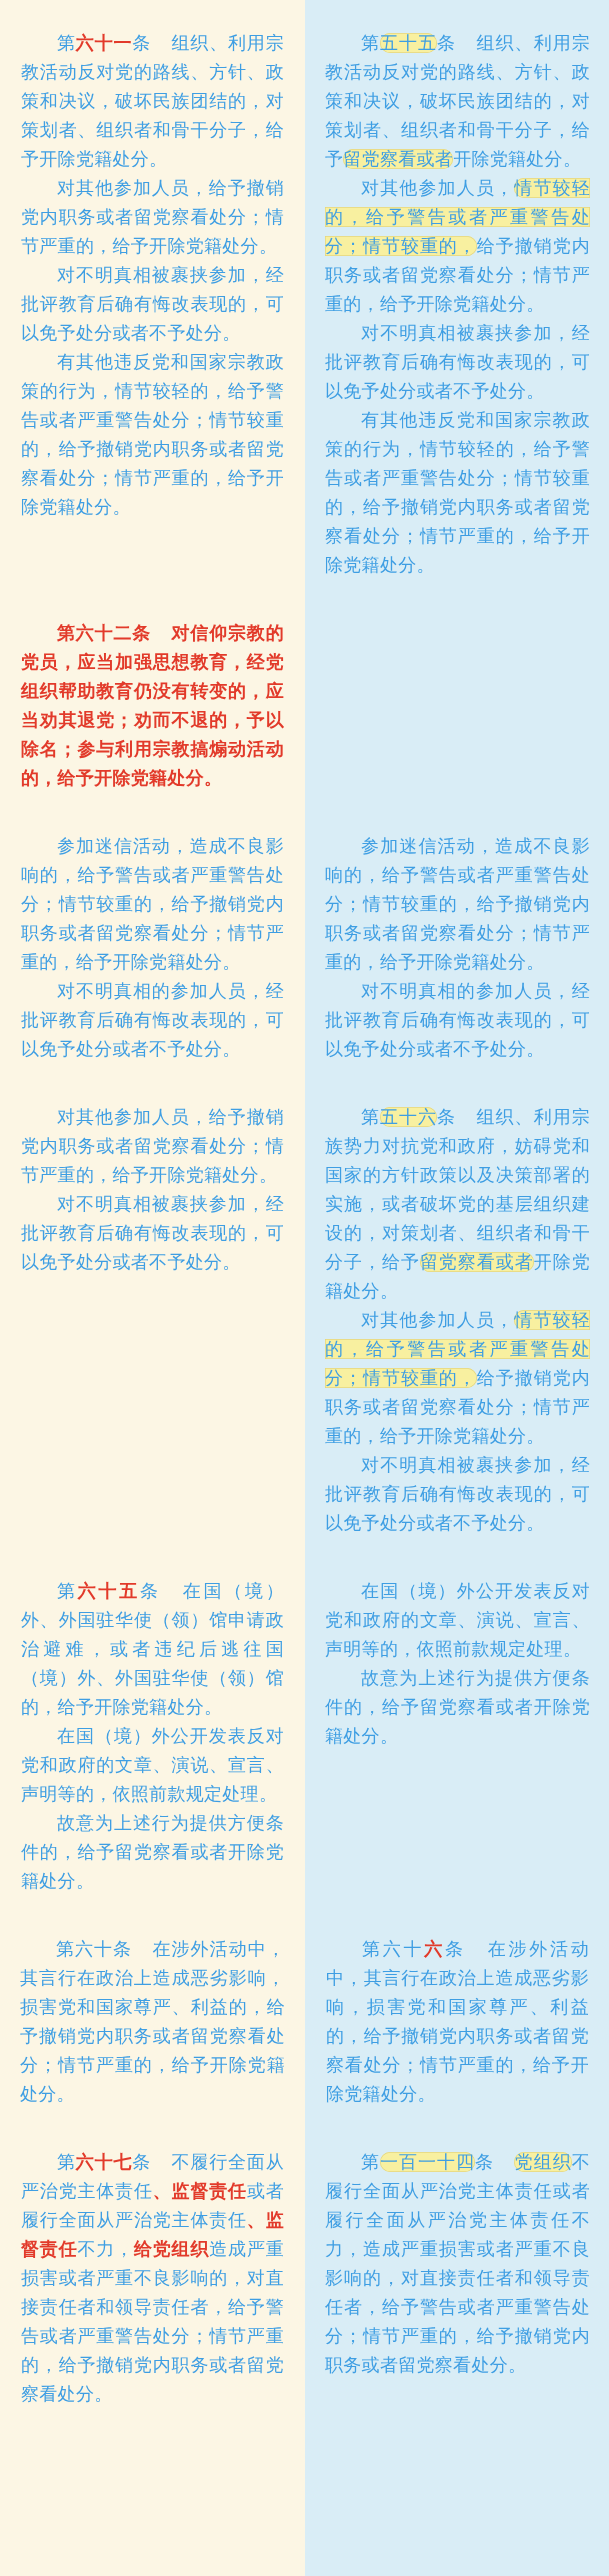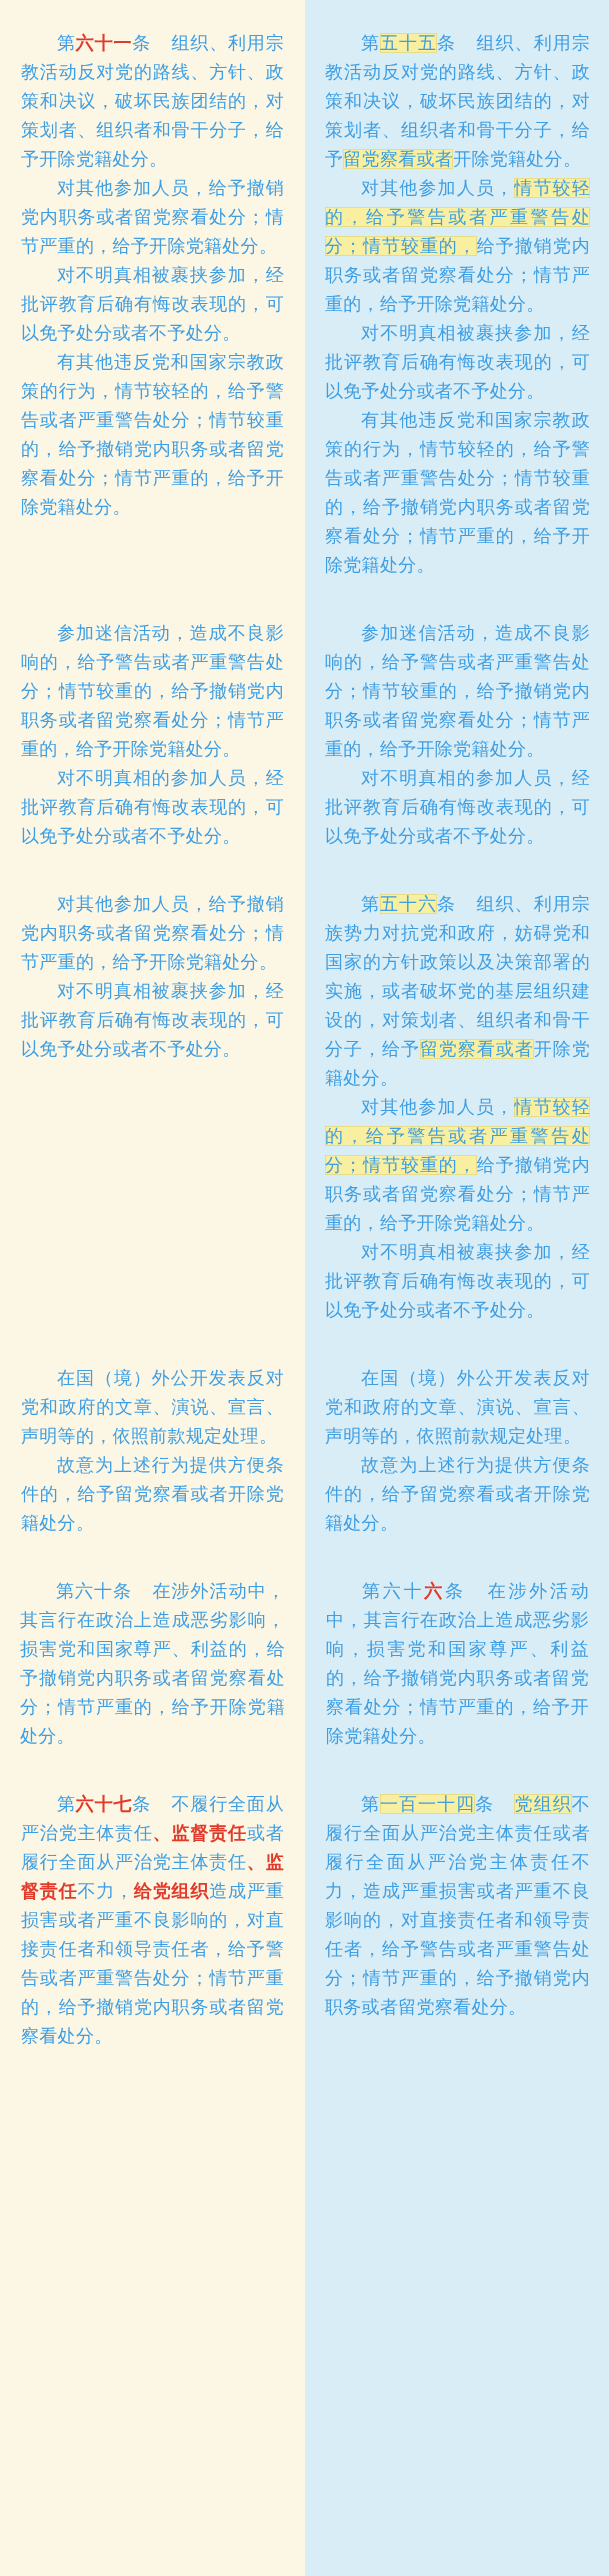--- a/index.html
+++ b/index.html
@@ -20,21 +20,21 @@
   .para {
     margin: 0;
     font-size: 18px;
     line-height: 29px;
     text-align: justify;
     text-indent: 2em;
     letter-spacing: 0.3px;
   }
   .gap { display: inline-block; width: 1.1em; }
   .red { font-weight: 700; }
-  .hl  { border-radius: 1px; }
+  .hl  { border-radius: 10px; }
 </style>
 </head>
 <body>
 
 <div id="stage">
   <div id="bg-left" class="col-bg" style="background: rgb(252, 246, 228);"></div>
   <div id="bg-right" class="col-bg" style="background: rgb(217, 237, 246);"></div>
   <div id="content">
       <div class="row">
         <div class="cell cell-left">
@@ -45,20 +45,26 @@
         </div>
         <div class="cell cell-right">
           <p class="para" style="color: rgb(62, 158, 227);"><span style="color: rgb(62, 158, 227);">第</span><span class="hl" style="background: rgb(248, 240, 160); box-shadow: rgb(227, 213, 127) 0px 0px 0px 0.7px inset;">五十五</span><span style="color: rgb(62, 158, 227);">条</span><span class="gap"></span><span>组织、利用宗教活动反对党的路线、方针、政策和决议，破坏民族团结的，对策划者、组织者和骨干分子，给予</span><span class="hl" style="background: rgb(248, 240, 160); box-shadow: rgb(227, 213, 127) 0px 0px 0px 0.7px inset;">留党察看或者</span><span>开除党籍处分。</span></p>
           <p class="para" style="color: rgb(62, 158, 227);"><span>对其他参加人员，</span><span class="hl" style="background: rgb(248, 240, 160); box-shadow: rgb(227, 213, 127) 0px 0px 0px 0.7px inset;">情节较轻的，给予警告或者严重警告处分；情节较重的，</span><span>给予撤销党内职务或者留党察看处分；情节严重的，给予开除党籍处分。</span></p>
           <p class="para" style="color: rgb(62, 158, 227);"><span>对不明真相被裹挟参加，经批评教育后确有悔改表现的，可以免予处分或者不予处分。</span></p>
           <p class="para" style="color: rgb(62, 158, 227);"><span>有其他违反党和国家宗教政策的行为，情节较轻的，给予警告或者严重警告处分；情节较重的，给予撤销党内职务或者留党察看处分；情节严重的，给予开除党籍处分。</span></p>
         </div>
       </div>
       <div class="row">
         <div class="cell cell-left">
+          <p class="para" style="color: rgb(62, 158, 227);"><span class="red" style="color: rgb(226, 58, 42);">第</span><span class="red" style="color: rgb(226, 58, 42);">六十二</span><span class="red" style="color: rgb(226, 58, 42);">条</span><span class="gap"></span><span class="red" style="color: rgb(226, 58, 42);">对信仰宗教的党员，应当加强思想教育，经党组织帮助教育仍没有转变的，应当劝其退党；劝而不退的，予以除名；参与利用宗教搞煽动活动的，给予开除党籍处分。</span></p>
+        </div>
+        <div class="cell cell-right"></div>
+      </div>
+      <div class="row">
+        <div class="cell cell-left">
           <p class="para" style="color: rgb(62, 158, 227);"><span>参加迷信活动，造成不良影响的，给予警告或者严重警告处分；情节较重的，给予撤销党内职务或者留党察看处分；情节严重的，给予开除党籍处分。</span></p>
           <p class="para" style="color: rgb(62, 158, 227);"><span>对不明真相的参加人员，经批评教育后确有悔改表现的，可以免予处分或者不予处分。</span></p>
         </div>
         <div class="cell cell-right">
           <p class="para" style="color: rgb(62, 158, 227);"><span>参加迷信活动，造成不良影响的，给予警告或者严重警告处分；情节较重的，给予撤销党内职务或者留党察看处分；情节严重的，给予开除党籍处分。</span></p>
           <p class="para" style="color: rgb(62, 158, 227);"><span>对不明真相的参加人员，经批评教育后确有悔改表现的，可以免予处分或者不予处分。</span></p>
         </div>
       </div>
       <div class="row">
         <div class="cell cell-left">
@@ -66,20 +72,21 @@
           <p class="para" style="color: rgb(62, 158, 227);"><span>对不明真相被裹挟参加，经批评教育后确有悔改表现的，可以免予处分或者不予处分。</span></p>
         </div>
         <div class="cell cell-right">
           <p class="para" style="color: rgb(62, 158, 227);"><span style="color: rgb(62, 158, 227);">第</span><span class="hl" style="background: rgb(248, 240, 160); box-shadow: rgb(227, 213, 127) 0px 0px 0px 0.7px inset;">五十六</span><span style="color: rgb(62, 158, 227);">条</span><span class="gap"></span><span>组织、利用宗族势力对抗党和政府，妨碍党和国家的方针政策以及决策部署的实施，或者破坏党的基层组织建设的，对策划者、组织者和骨干分子，给予</span><span class="hl" style="background: rgb(248, 240, 160); box-shadow: rgb(227, 213, 127) 0px 0px 0px 0.7px inset;">留党察看或者</span><span>开除党籍处分。</span></p>
           <p class="para" style="color: rgb(62, 158, 227);"><span>对其他参加人员，</span><span class="hl" style="background: rgb(248, 240, 160); box-shadow: rgb(227, 213, 127) 0px 0px 0px 0.7px inset;">情节较轻的，给予警告或者严重警告处分；情节较重的，</span><span>给予撤销党内职务或者留党察看处分；情节严重的，给予开除党籍处分。</span></p>
           <p class="para" style="color: rgb(62, 158, 227);"><span>对不明真相被裹挟参加，经批评教育后确有悔改表现的，可以免予处分或者不予处分。</span></p>
         </div>
       </div>
       <div class="row">
         <div class="cell cell-left">
+          <p class="para" style="color: rgb(62, 158, 227);"><span style="color: rgb(62, 158, 227);">第</span><span class="red" style="color: rgb(226, 58, 42);">六十五</span><span style="color: rgb(62, 158, 227);">条</span><span class="gap"></span><span>在国（境）外、外国驻华使（领）馆申请政治避难，或者违纪后逃往国（境）外、外国驻华使（领）馆的，给予开除党籍处分。</span></p>
           <p class="para" style="color: rgb(62, 158, 227);"><span>在国（境）外公开发表反对党和政府的文章、演说、宣言、声明等的，依照前款规定处理。</span></p>
           <p class="para" style="color: rgb(62, 158, 227);"><span>故意为上述行为提供方便条件的，给予留党察看或者开除党籍处分。</span></p>
         </div>
         <div class="cell cell-right">
           <p class="para" style="color: rgb(62, 158, 227);"><span>在国（境）外公开发表反对党和政府的文章、演说、宣言、声明等的，依照前款规定处理。</span></p>
           <p class="para" style="color: rgb(62, 158, 227);"><span>故意为上述行为提供方便条件的，给予留党察看或者开除党籍处分。</span></p>
         </div>
       </div>
       <div class="row">
         <div class="cell cell-right">

